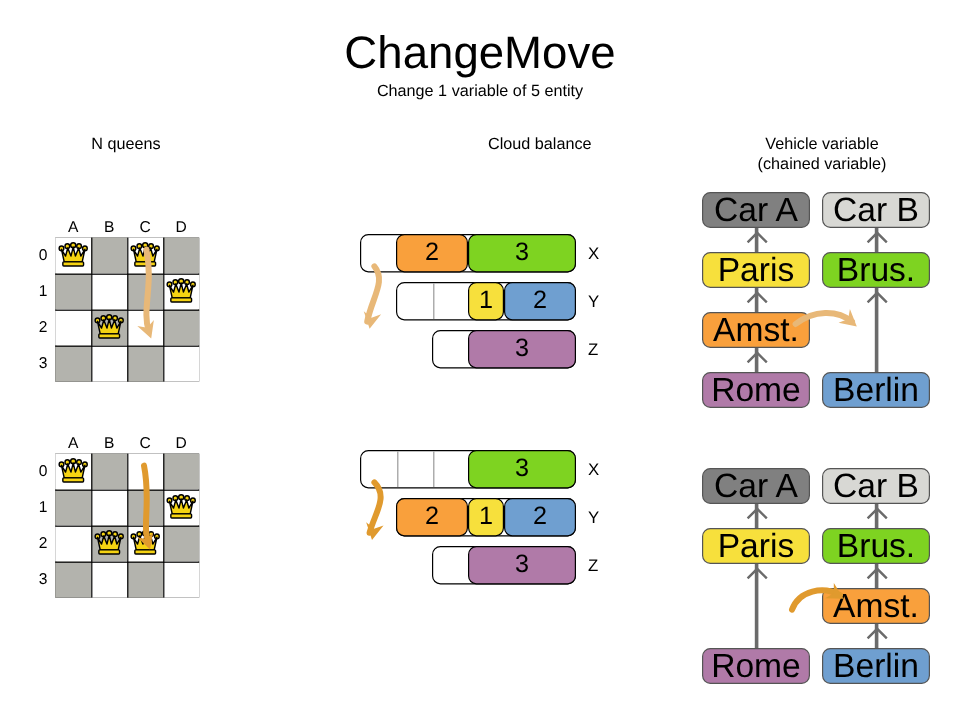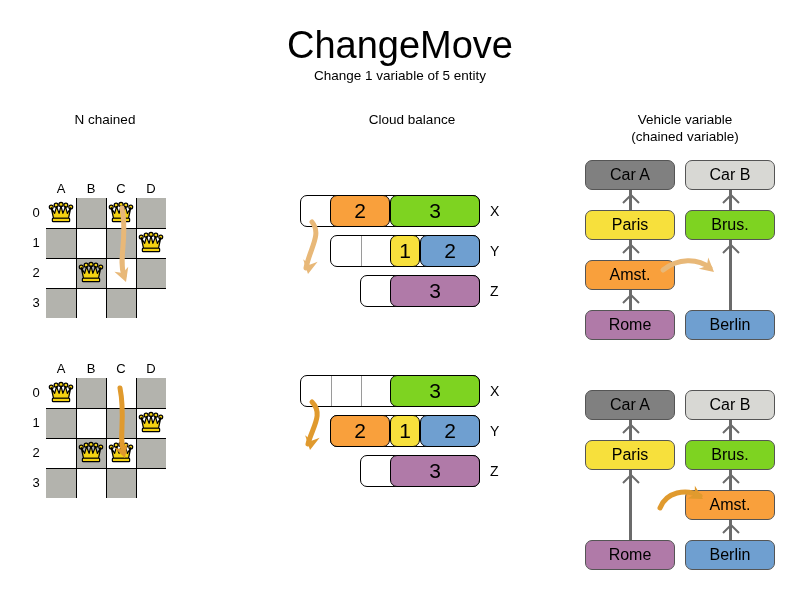--- a/index.html
+++ b/index.html
@@ -41,21 +41,21 @@
 
   
   .col-heading {
     position: absolute;
     text-align: center;
     font-size: 13.5px;
     line-height: 17px;
     color: #000;
   }
   #heading-nqueens  { left: 10px;  top: 111px; width: 190px; }
-  #heading-cloud    { left: 317px; top: 111px; width: 190px; }
+  #heading-cloud    { left: 303px; top: 111px; width: 190px; text-align: right; }
   #heading-vrp      { left: 590px; top: 111px; width: 190px; }
 
   
   .board-wrap { position: absolute; }
   .board {
     position: absolute;
     left: 16px;
     top: 13px;
     width: 120px;
     height: 120px;
@@ -132,42 +132,42 @@
   }
 
   
   .vrp-node {
     position: absolute;
     height: 30px;
     width: 90px;
     border: 1.5px solid #555555;
     border-radius: 7px;
     box-sizing: border-box;
-    font-size: 16px;
+    font-size: 28px;
     line-height: 27px;
     text-align: center;
     color: #000;
   }
 
   svg.overlay {
     position: absolute;
     left: 0;
     top: 0;
     width: 800px;
     height: 600px;
     pointer-events: none;
   }
 </style>
 </head>
 <body>
 
 <div id="page-title">ChangeMove</div>
 <div id="page-subtitle">Change 1 variable of 5 entity</div>
 
-<div class="col-heading" id="heading-nqueens">N chained</div>
+<div class="col-heading" id="heading-nqueens">N queens</div>
 <div class="col-heading" id="heading-cloud">Cloud balance</div>
 <div class="col-heading" id="heading-vrp">
   <span>Vehicle variable</span><br>
   <span>(chained variable)</span>
 </div>
 
 <div class="board-wrap" id="board-before" style="left:30px; top:185px; width:160px; height:150px;">
     <div class="board">
       <div class="cell light" style="left: -1.5px; top: -1.5px;"></div>
       <div class="cell dark" style="left: 28.5px; top: -1.5px;"></div>

